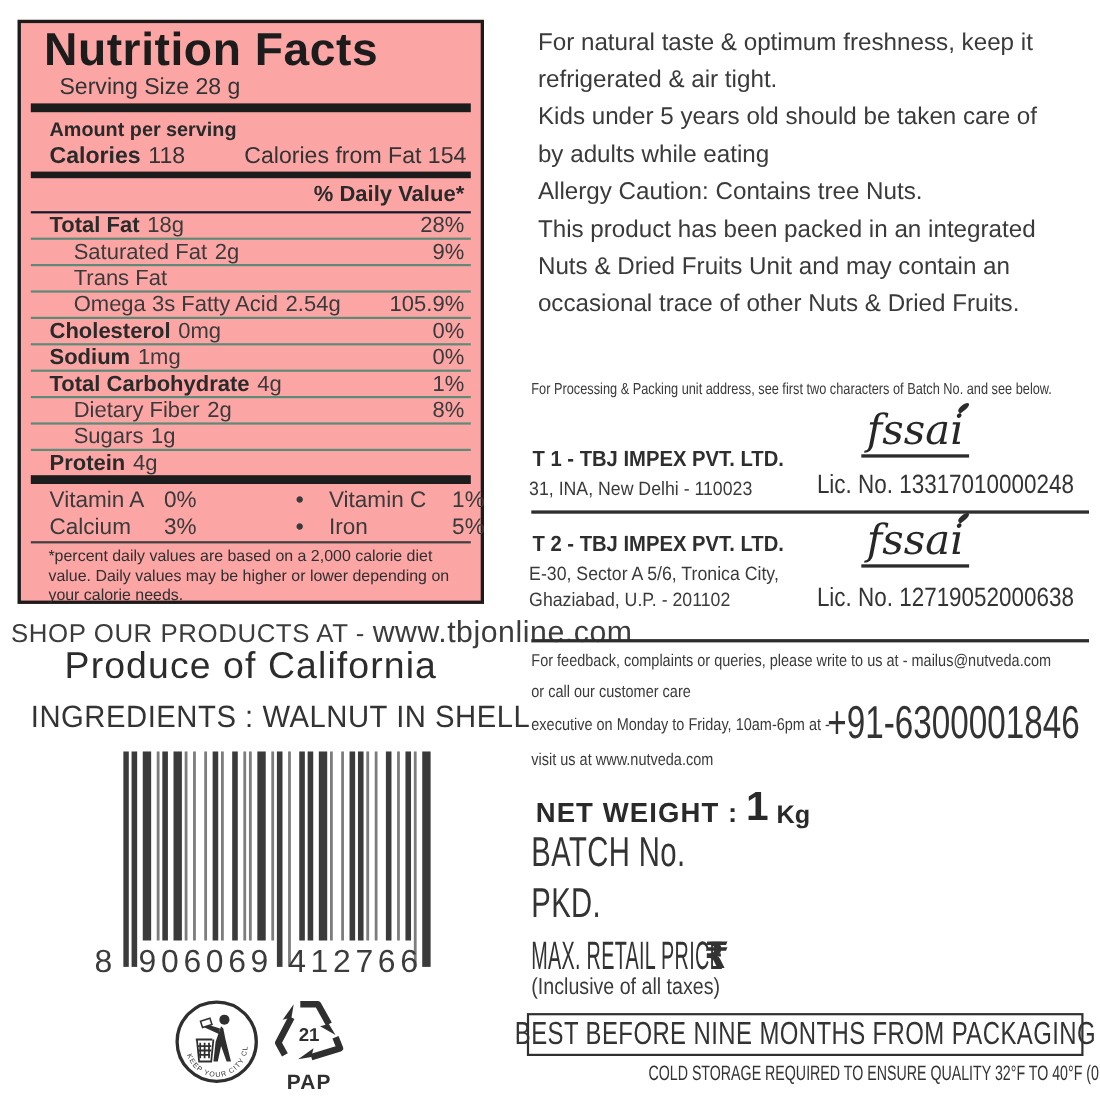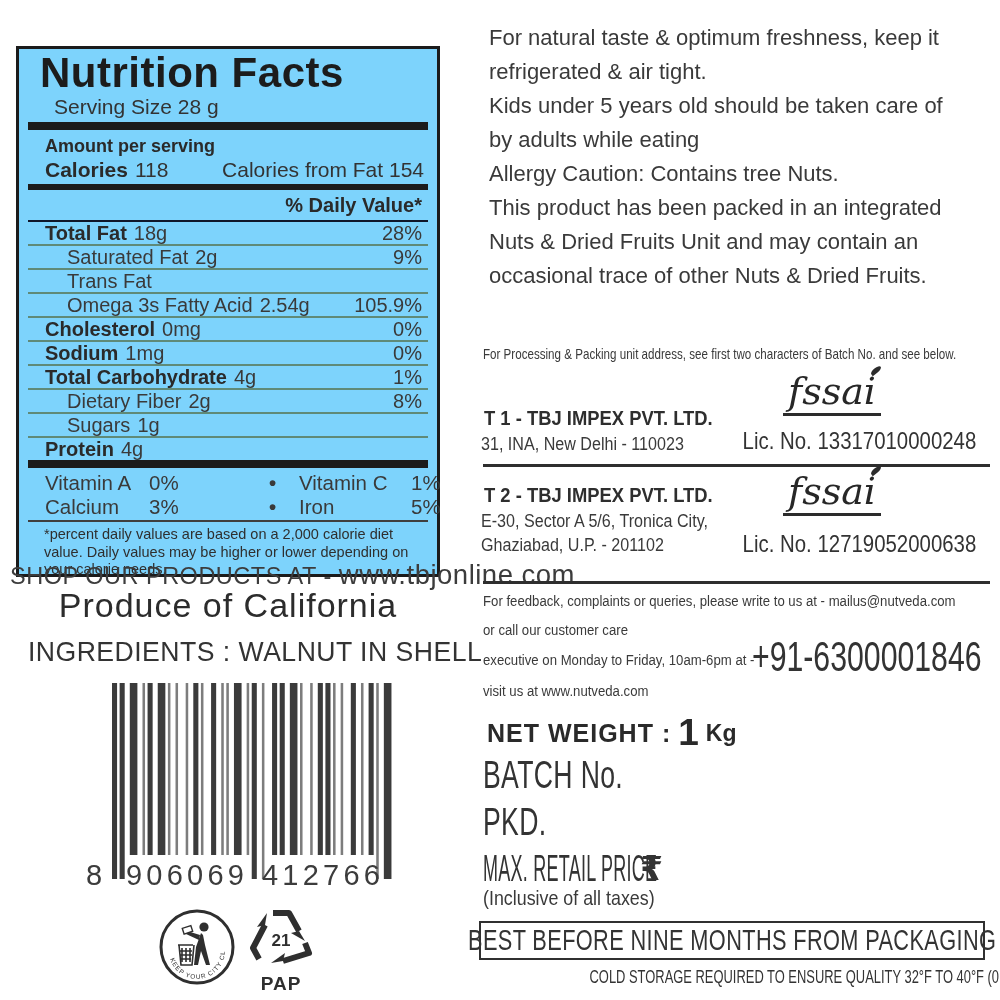--- a/index.html
+++ b/index.html
@@ -2,21 +2,21 @@
 <html><head>
 <meta charset="utf-8">
 <style>
   html,body{margin:0;padding:0;background:#fff;}
   .canvas{position:relative;width:1000px;height:1000px;background:#ffffff;overflow:hidden;
           font-family:"Liberation Sans",sans-serif;color:#303030;}
   .abs{position:absolute;}
 
   
   .nfp{left:16px;top:18px;width:424px;height:531px;border:3px solid #1b1b1b;box-sizing:border-box;
-       padding:0 9px;background:#7dd3fc;margin-top:28px;}
+       padding:0 9px;background:#fca5a5;}
   .nf-title{font-size:42px;font-weight:700;color:#1c1c1c;letter-spacing:0.5px;margin:4px 0 0 12px;line-height:40px;}
   .nf-serving{font-size:21px;margin:2px 0 0 26px;height:22px;color:#333;}
   .bbar{background:#1c1c1c;}
   .bar1{height:8px;margin-top:5px;}
   .bar2{height:6px;margin-top:2px;}
   .bar3{height:8px;}
   .nf-amount{font-size:18px;font-weight:700;margin:6px 0 0 17px;height:20px;color:#2a2a2a;}
   .nf-cal{display:flex;justify-content:space-between;align-items:baseline;font-size:21px;
           margin:2px 0 0 0;height:24px;padding:0 4px 0 17px;color:#333;}
   .nf-cal b{color:#2a2a2a;}
@@ -62,21 +62,21 @@
          font-style:italic;font-size:38px;line-height:1.05;color:#272727;border-bottom:3px solid #2c2c2c;padding:0 5px 1px;}
   .fssai .leaf{position:absolute;right:-1px;top:-4px;width:12px;height:5px;background:#2c2c2c;
                border-radius:50% 50% 50% 0;transform:rotate(-38deg);}
   .lic{width:270px;text-align:center;}
   .lic .cond{font-size:24px;transform:scaleX(0.85);transform-origin:center;color:#333;}
   .hrule{left:483px;width:507px;height:2.5px;background:#2e2e2e;}
   .fbline{left:483px;white-space:nowrap;}
   .fbline .cond{font-size:15.5px;transform:scaleX(0.85);color:#3a3a3a;}
   .phone{left:752px;top:633px;}
   .phone .cond{font-size:42px;transform:scaleX(0.72);color:#333;letter-spacing:0;}
-  .netweight{left:487px;top:712px;display:flex;align-items:center;gap:7px;color:#2a2a2a;}
+  .netweight{left:487px;top:712px;display:flex;align-items:flex-end;gap:7px;color:#2a2a2a;}
   .nw-label{font-size:25px;font-weight:700;letter-spacing:1px;}
   .nw-value{font-size:37px;font-weight:700;}
   .nw-unit{font-size:23px;font-weight:700;}
   .tallcond{color:#333;}
   .tallcond .cond{font-size:38px;transform:scaleX(0.7);letter-spacing:0.5px;}
   .mrp-words .cond{font-size:36px;transform:scaleX(0.5);letter-spacing:0.5px;color:#333;}
   .rupee{left:640px;top:849px;font-size:33px;font-weight:700;color:#333;
          font-family:"DejaVu Sans","Liberation Sans",sans-serif;}
   .inclusive .cond{font-size:21px;transform:scaleX(0.85);color:#3a3a3a;}
   .bestbox{left:479px;top:921px;width:506px;height:39px;border:2.5px solid #303030;box-sizing:border-box;

